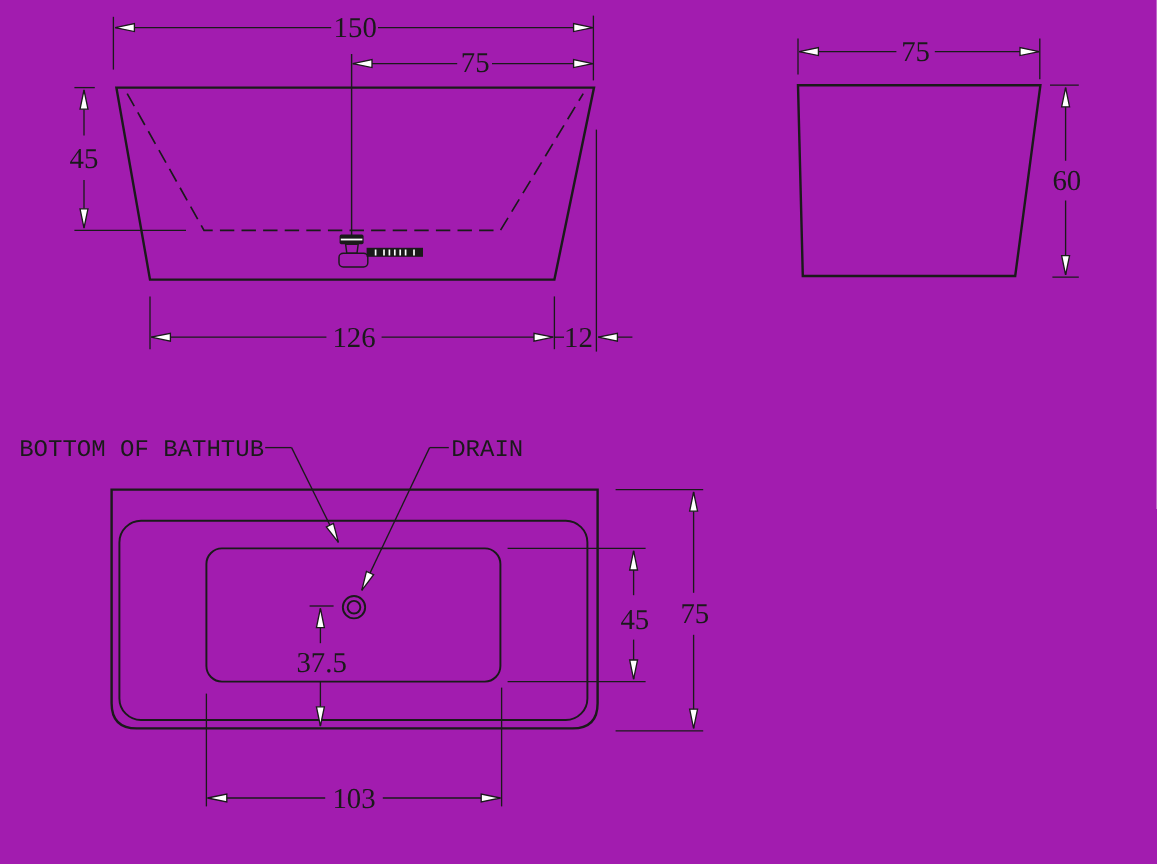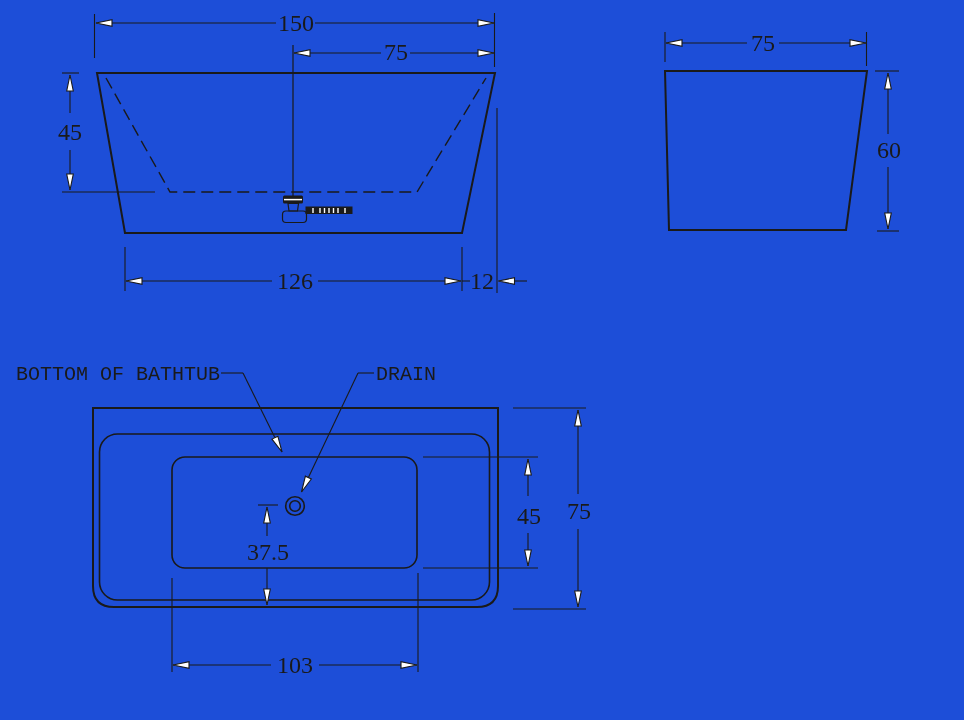--- a/index.html
+++ b/index.html
@@ -1,16 +1,16 @@
 <!DOCTYPE html>
 <html><head>
 <meta charset="utf-8">
 <style>
   html,body{margin:0;padding:0;background:#ffffff;}
-  .stage{position:relative;width:964px;height:720px;background:#1d4ed8;overflow:hidden;}
+  .stage{position:relative;width:964px;height:720px;background:#a21caf;overflow:hidden;}
   svg{display:block;}
   .obj{fill:none;stroke:#1a1a1a;stroke-width:2;}
   .mid{fill:none;stroke:#1a1a1a;stroke-width:1.6;}
   .thin{fill:none;stroke:#1a1a1a;stroke-width:1.2;}
   .dim{fill:none;stroke:#1a1a1a;stroke-width:1.1;}
   .hidden-line{fill:none;stroke:#1a1a1a;stroke-width:1.4;stroke-dasharray:12 6;}
   .num{font-family:"Liberation Serif", serif;font-size:24px;fill:#1a1a1a;text-anchor:middle;}
   .callout{font-family:"Liberation Mono", monospace;font-size:20px;fill:#1a1a1a;}
 </style>
 </head>

